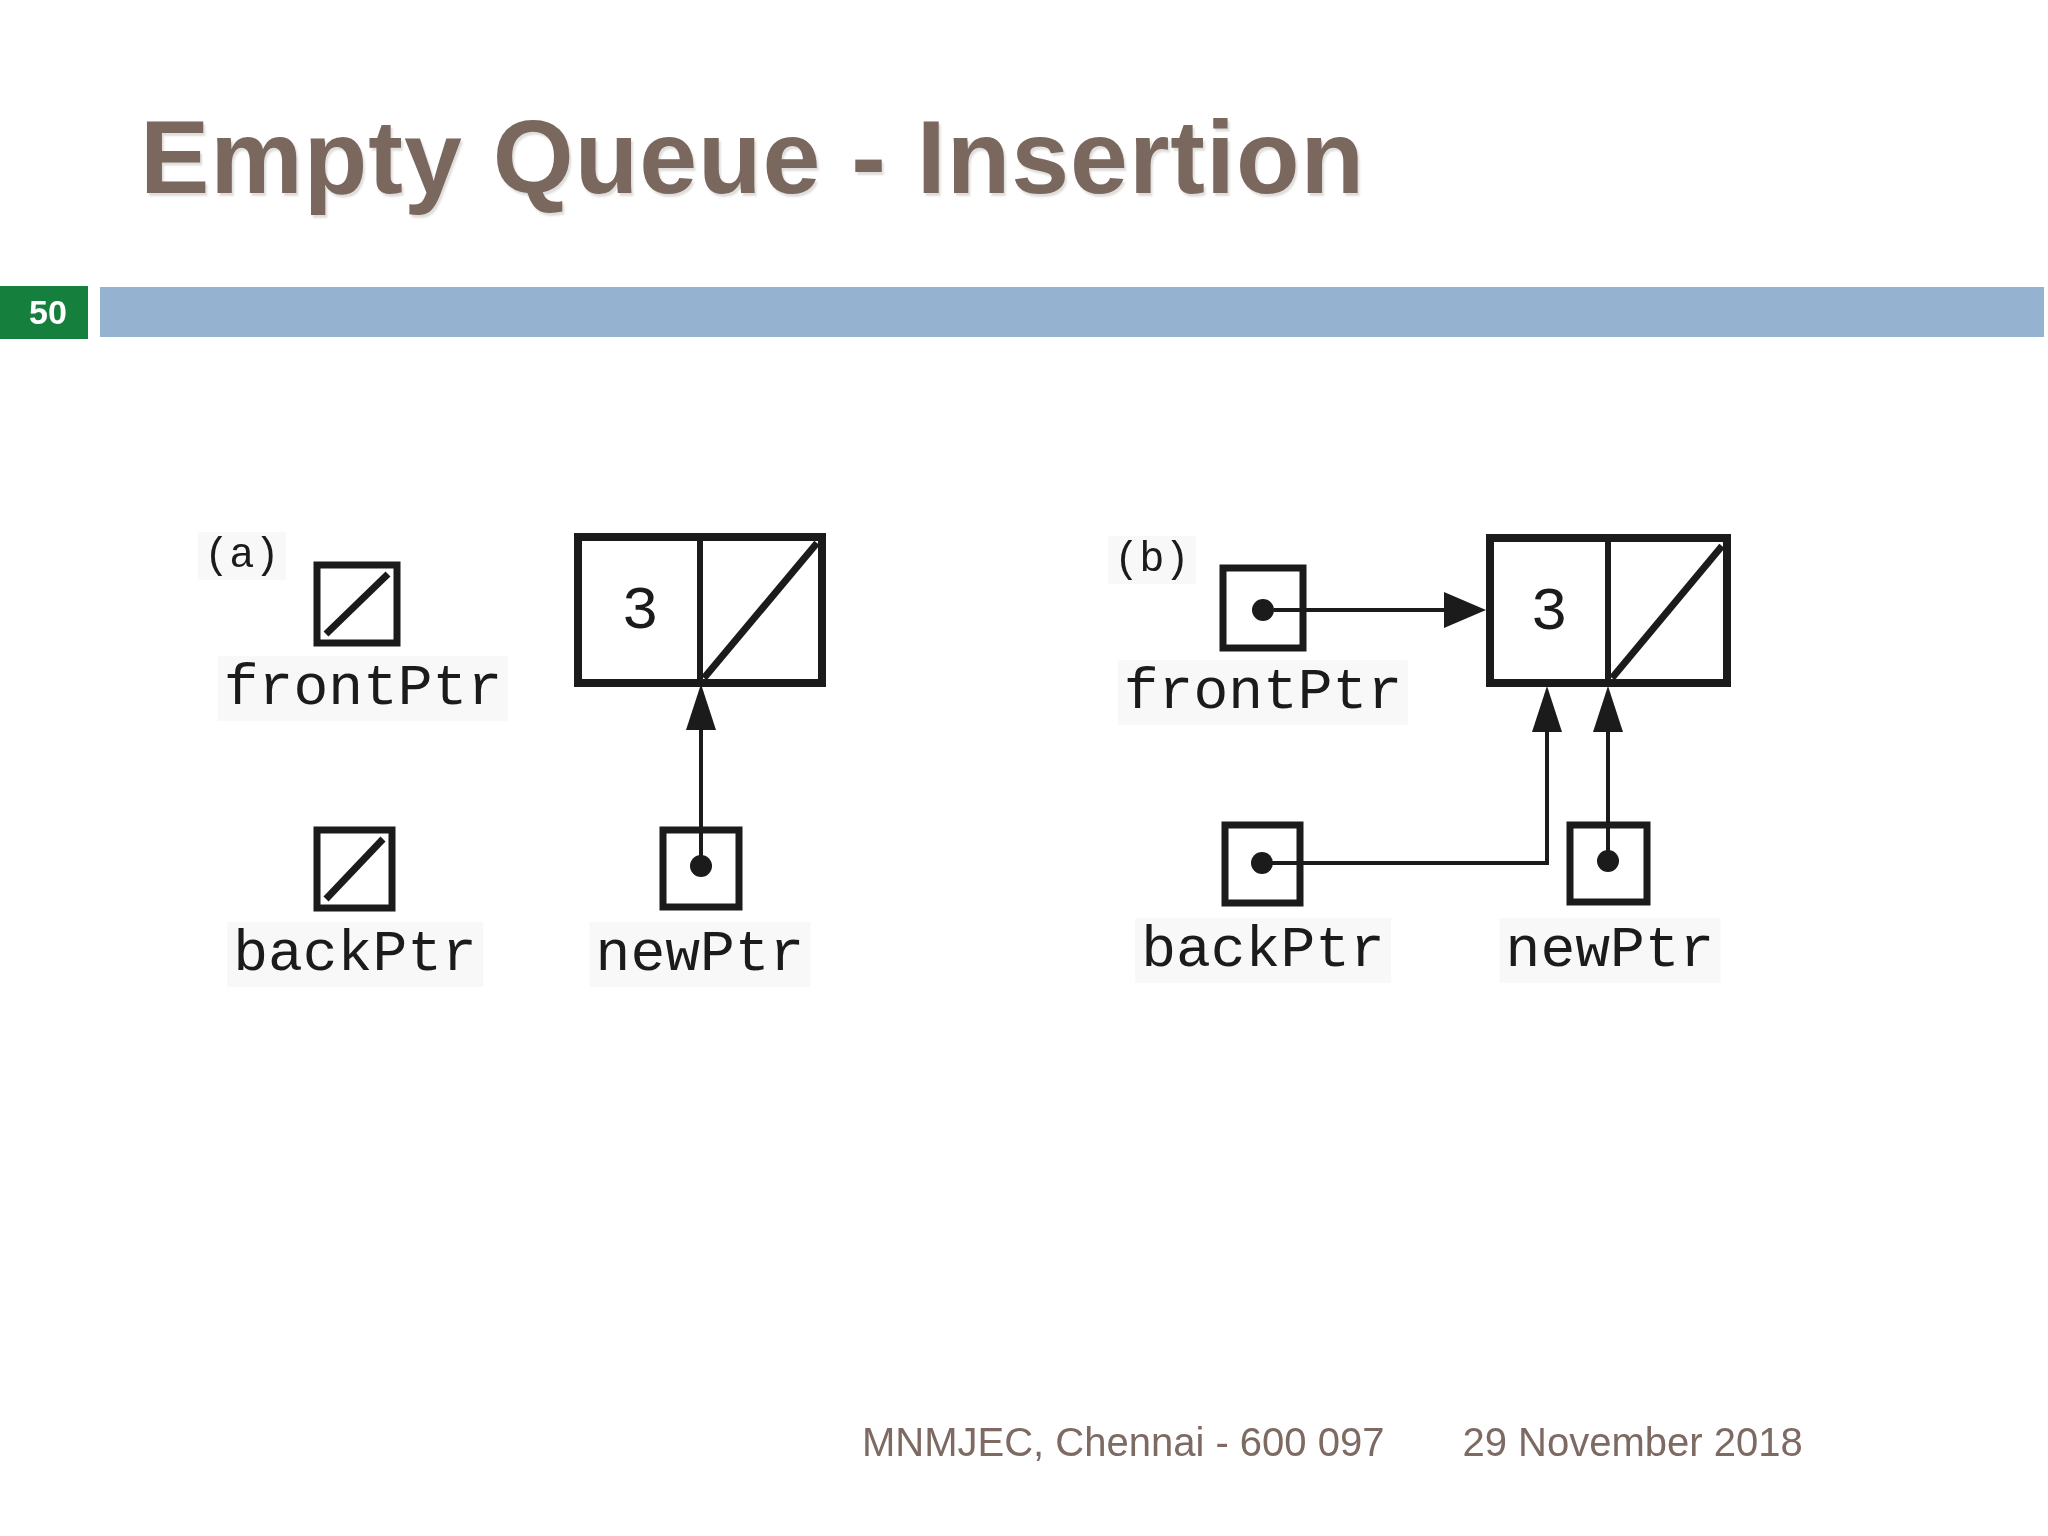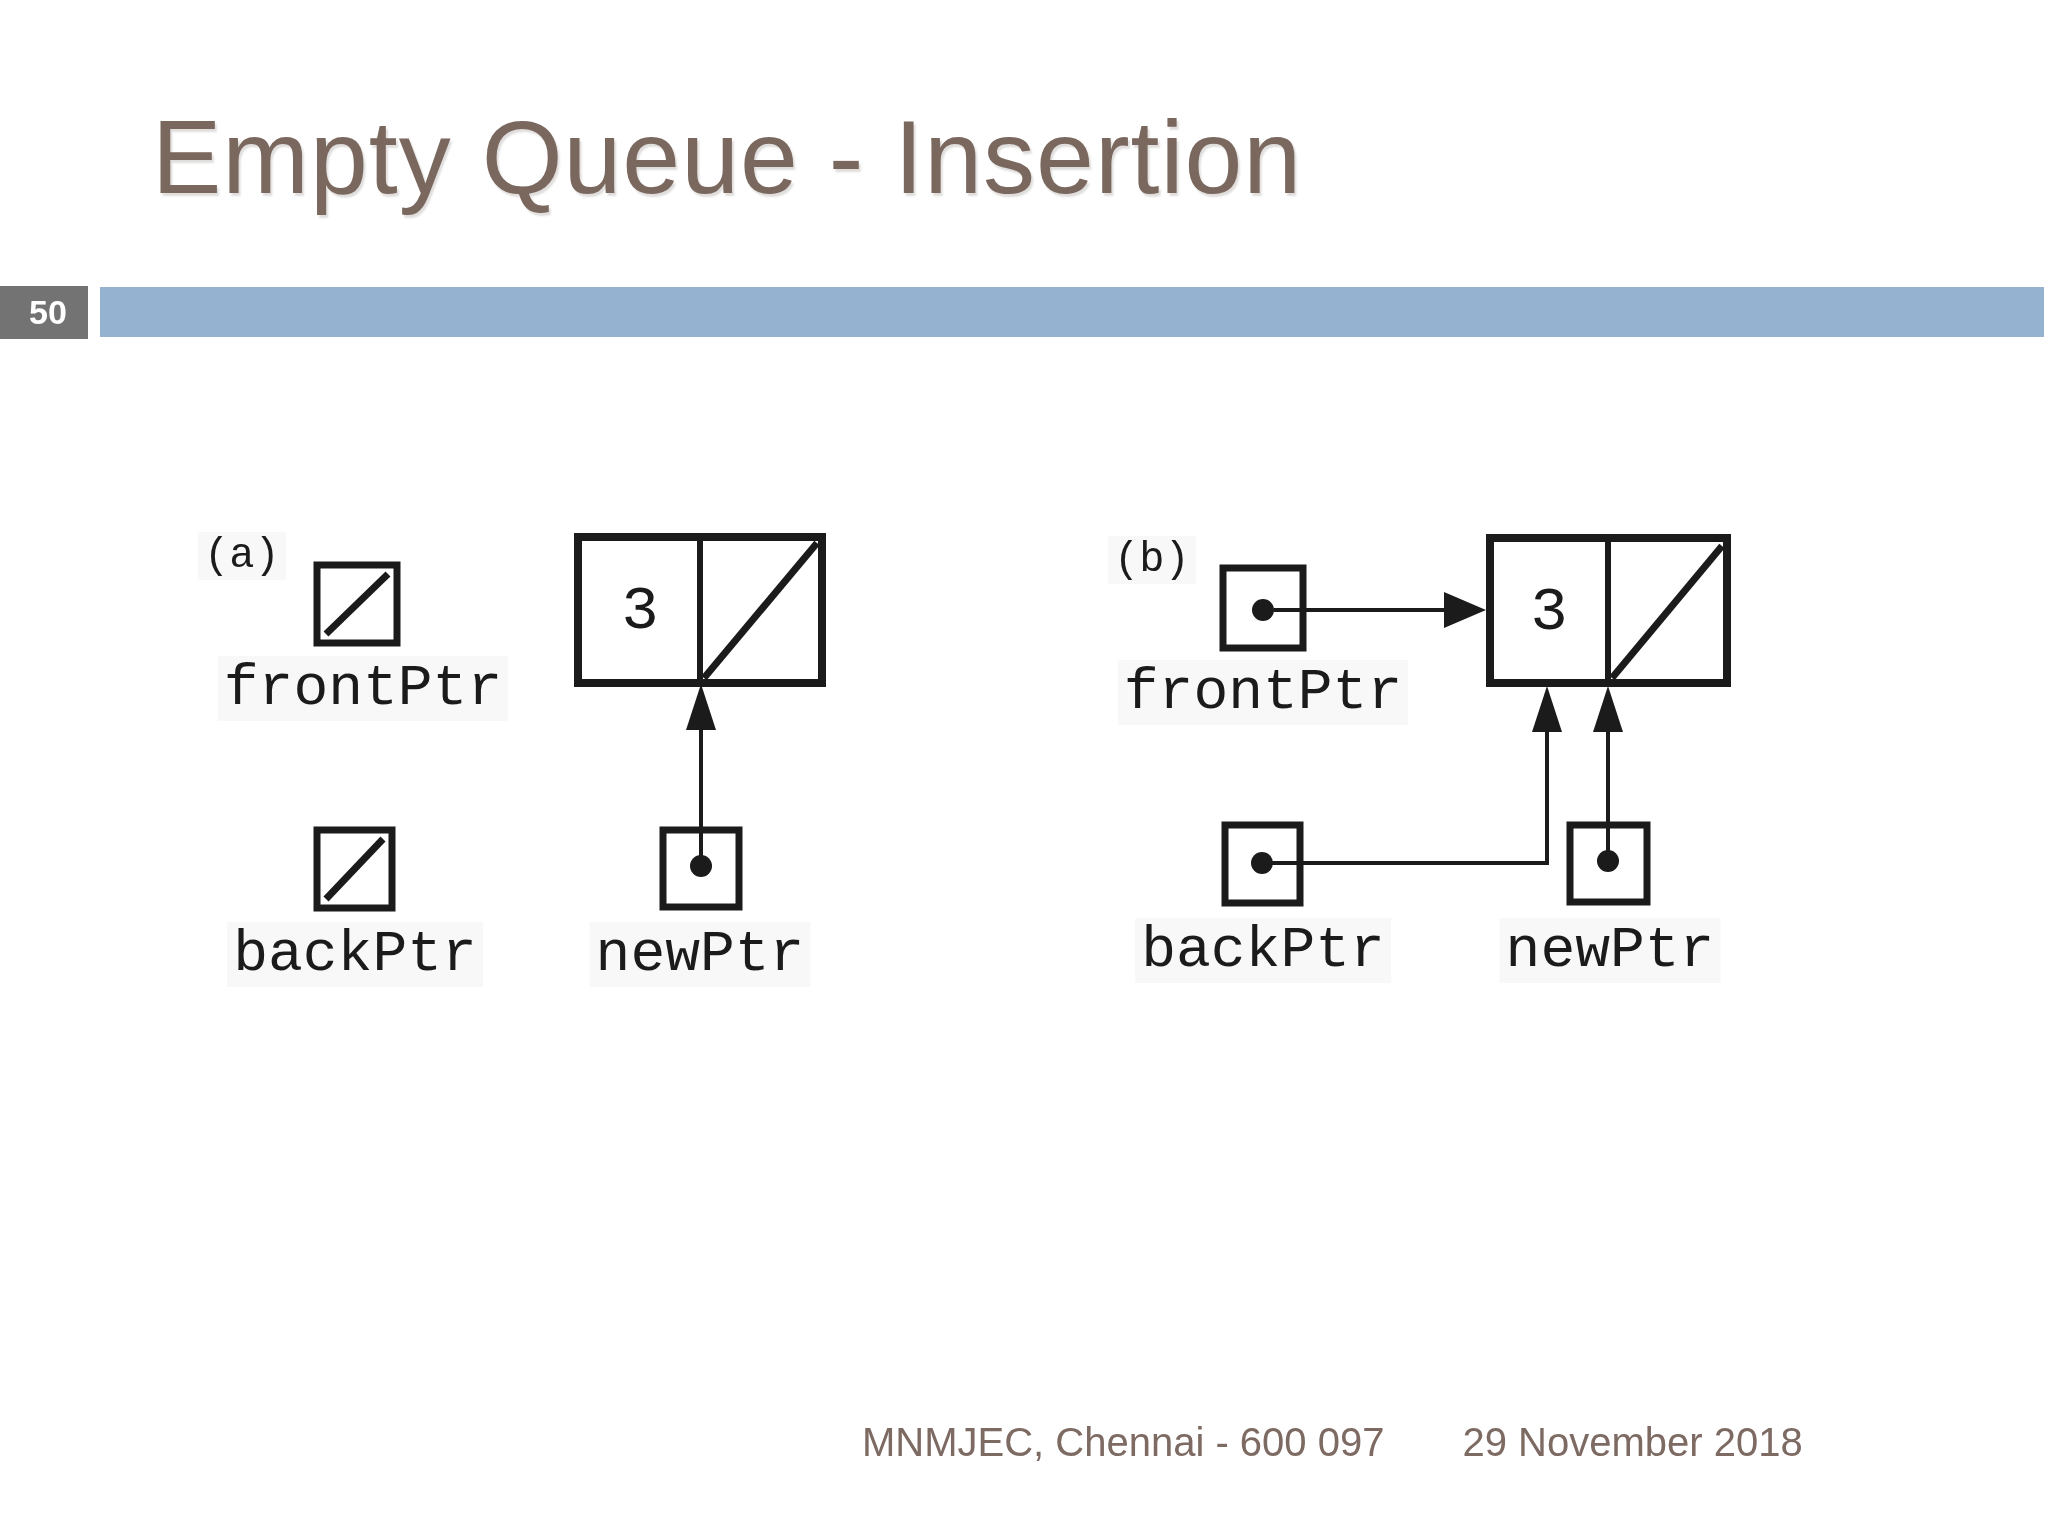--- a/index.html
+++ b/index.html
@@ -5,30 +5,31 @@
   html,body{margin:0;padding:0;background:#e8e8e8;}
   .slide{
     position:relative;
     width:2048px;height:1536px;
     background:#ffffff;
     overflow:hidden;
     font-family:"Liberation Sans",sans-serif;
   }
   
   .title{
-    position:absolute;left:152px;top:100px;
+    position:absolute;left:140px;top:100px;
     font-size:104px;line-height:1.1;
     letter-spacing:1px;
     color:#7a675e;
     text-shadow:2px 3px 2px rgba(80,70,60,0.18);
     white-space:nowrap;
+    font-weight:bold;
   }
   .page-badge{
     position:absolute;left:0;top:286px;width:88px;height:53px;
-    background:#737373;
+    background:#15803d;
     color:#ffffff;
     font-size:34px;font-weight:bold;
     display:flex;align-items:center;justify-content:center;
     padding-left:8px;box-sizing:border-box;
   }
   .blue-bar{
     position:absolute;left:100px;top:287px;width:1944px;height:50px;
     background:#95b3d0;
   }
   

